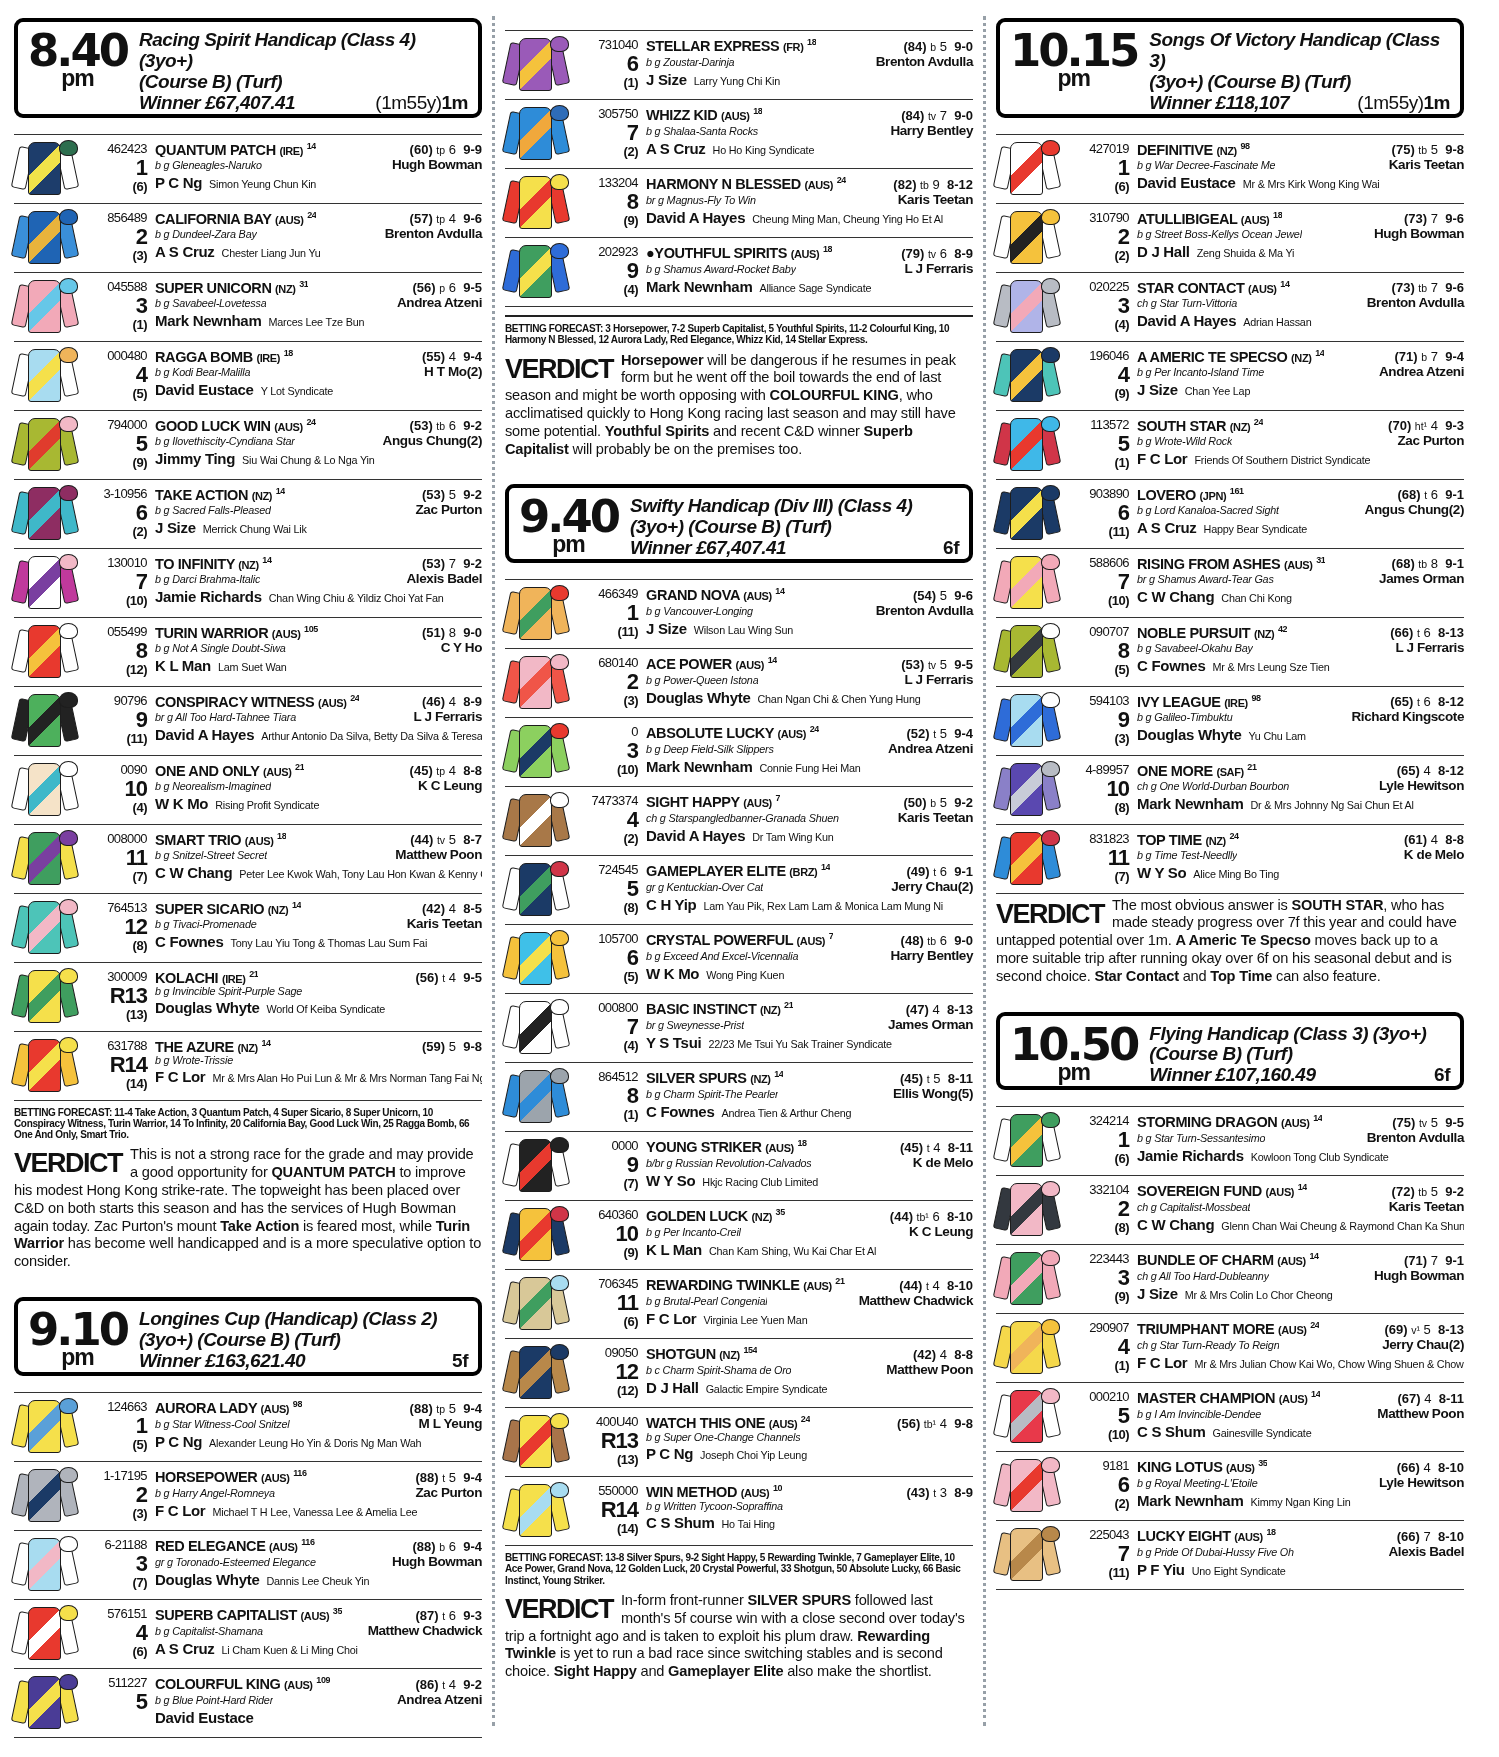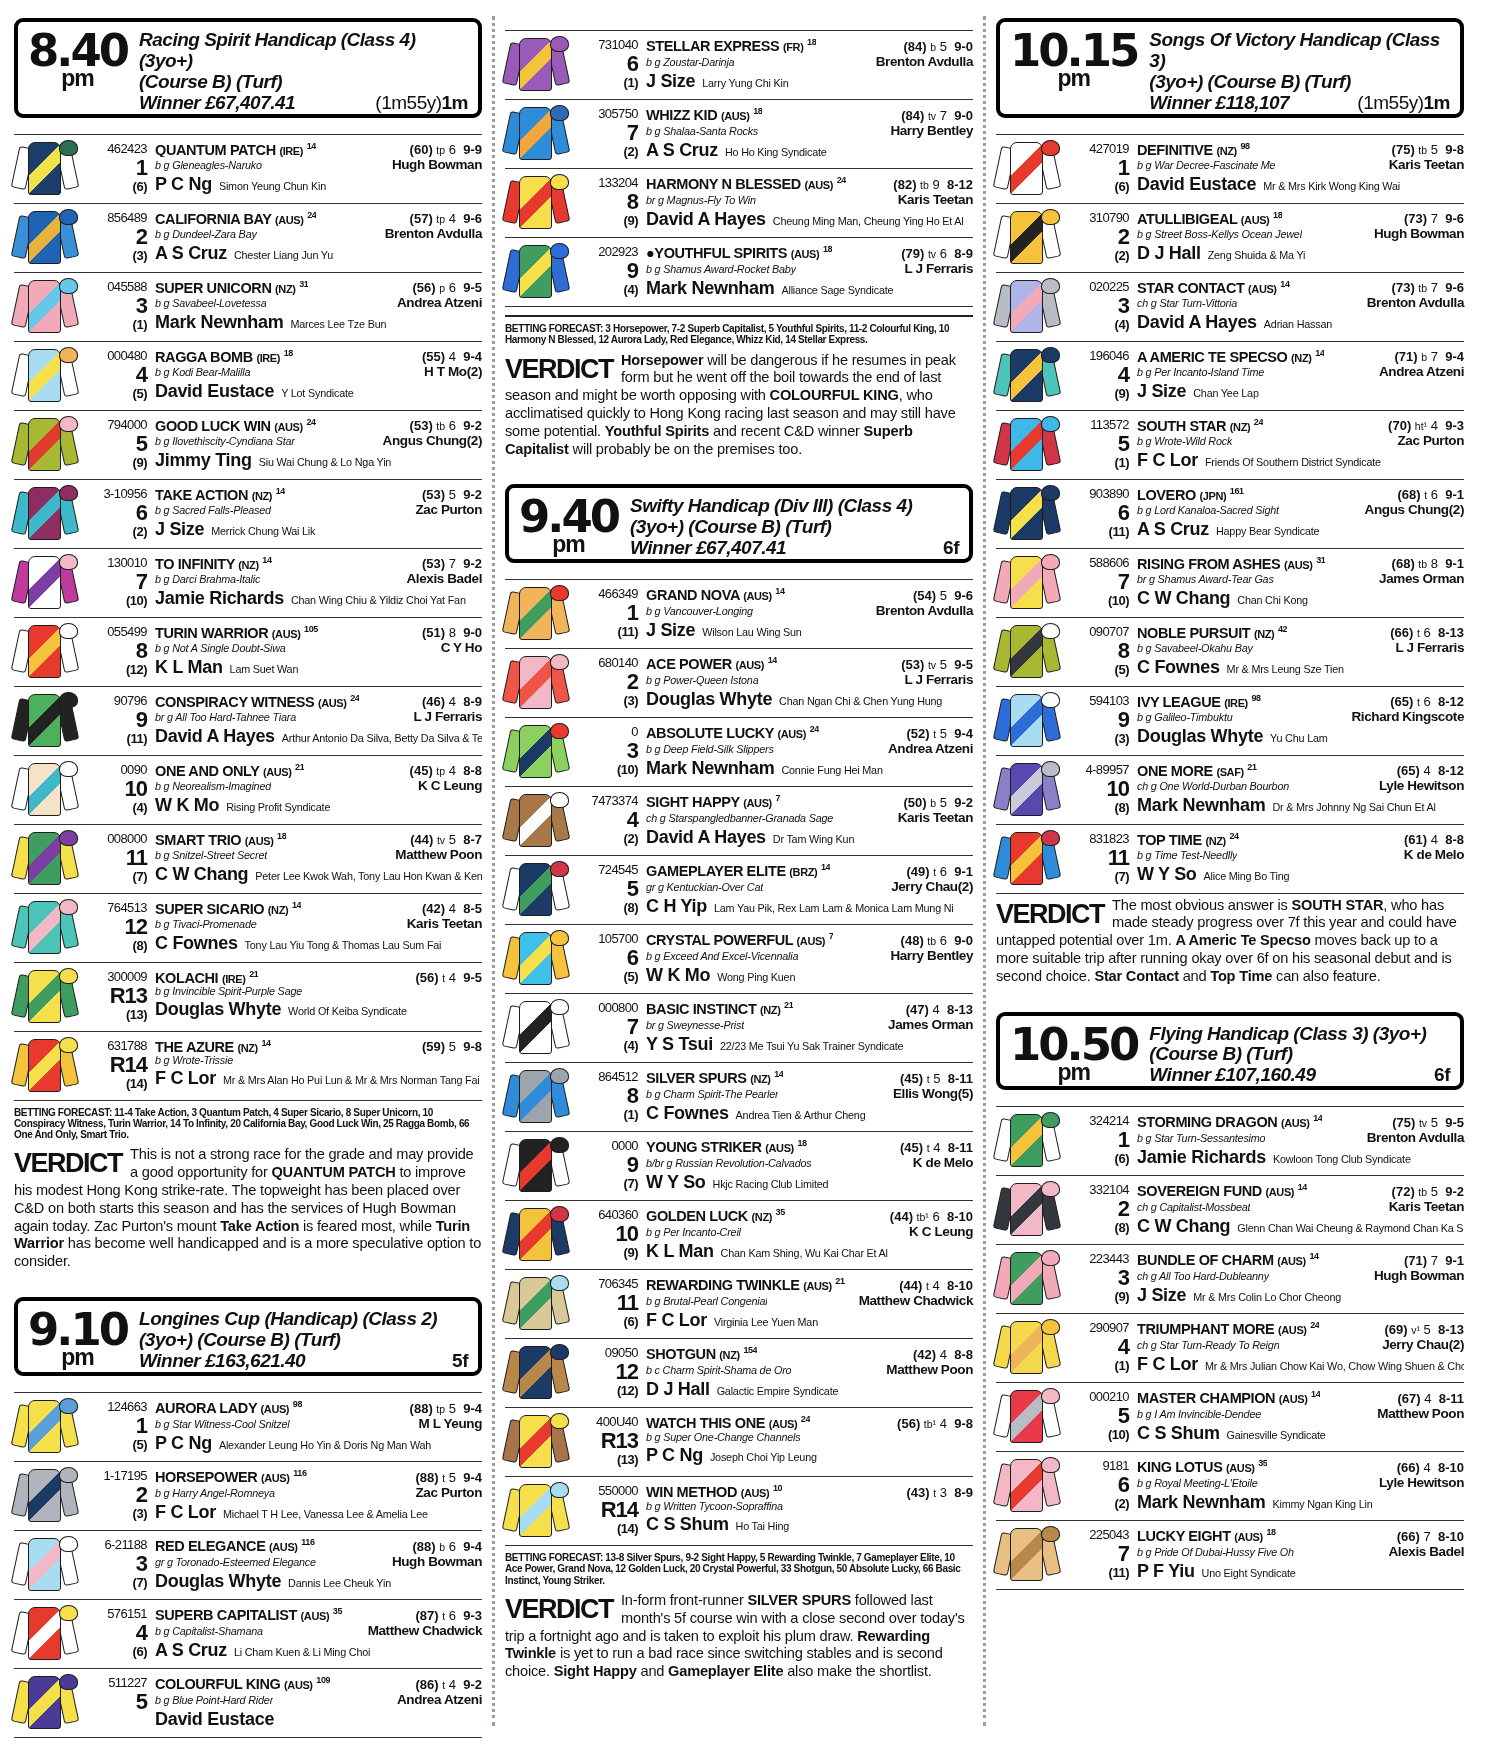--- a/index.html
+++ b/index.html
@@ -38,21 +38,21 @@
   .rname{font-size:14.5px;font-weight:800;letter-spacing:-0.4px;white-space:nowrap;overflow:hidden;}
   .rname .ctry{font-size:11px;}
   .rname sup,.rrating sup{font-size:9px;}
   .rrating{font-size:13px;white-space:nowrap;}
   .rrating .rt{font-weight:800;}
   .rrating .gear{font-size:10.5px;}
   .rline2{display:flex;justify-content:space-between;gap:6px;align-items:baseline;}
   .rbreed{font-style:italic;font-size:10.8px;letter-spacing:-0.2px;white-space:nowrap;overflow:hidden;}
   .rjockey{font-weight:800;font-size:13.5px;letter-spacing:-0.4px;white-space:nowrap;}
   .rline3{font-size:10.8px;white-space:nowrap;overflow:hidden;letter-spacing:-0.2px;margin-top:2px;}
-  .rtrainer{font-weight:800;font-size:18px;letter-spacing:-0.3px;margin-right:7px;margin-top:20px;}
+  .rtrainer{font-weight:800;font-size:15px;letter-spacing:-0.3px;margin-right:7px;margin-top:20px;}
 
   .note{font-size:11.5px;padding:4px 0;border-bottom:2px solid #222;letter-spacing:-0.2px;}
   .forecast{font-size:10px;font-weight:800;line-height:1.13;padding:6px 0 3px;letter-spacing:-0.35px;}
   .verdict{padding:3px 0 12px;font-size:14.6px;line-height:1.22;letter-spacing:-0.2px;}
   .vlabel{float:left;font-size:27px;font-weight:800;letter-spacing:-1.5px;margin:1px 8px 0 0;line-height:1.25;}
   .vb{font-weight:800;}
 </style>
 </head>
 <body>
 
@@ -802,21 +802,21 @@
       <div class="form">7473374</div>
       <div class="num">4</div>
       <div class="draw">(2)</div>
     </div>
     <div class="rmain">
       <div class="rline1">
         <span class="rname"><span>SIGHT HAPPY</span> <span class="ctry">(AUS)</span> <sup>7</sup></span>
         <span class="rrating"><span class="rt">(50)</span> <span class="gear">b</span> <span>5</span>&nbsp; <span class="rt">9-2</span></span>
       </div>
       <div class="rline2">
-        <span class="rbreed">ch g Starspangledbanner-Granada Sage</span>
+        <span class="rbreed">ch g Starspangledbanner-Granada Shuen</span>
         <span class="rjockey">Karis Teetan</span>
       </div>
       <div class="rline3">
         <span class="rtrainer">David A Hayes</span><span>Dr Tam Wing Kun</span>
       </div>
     </div>
   </div>
       <div class="runner">
     <div class="silk">
       <div class="sleeve sl" style="background: rgb(255, 255, 255);"></div>

